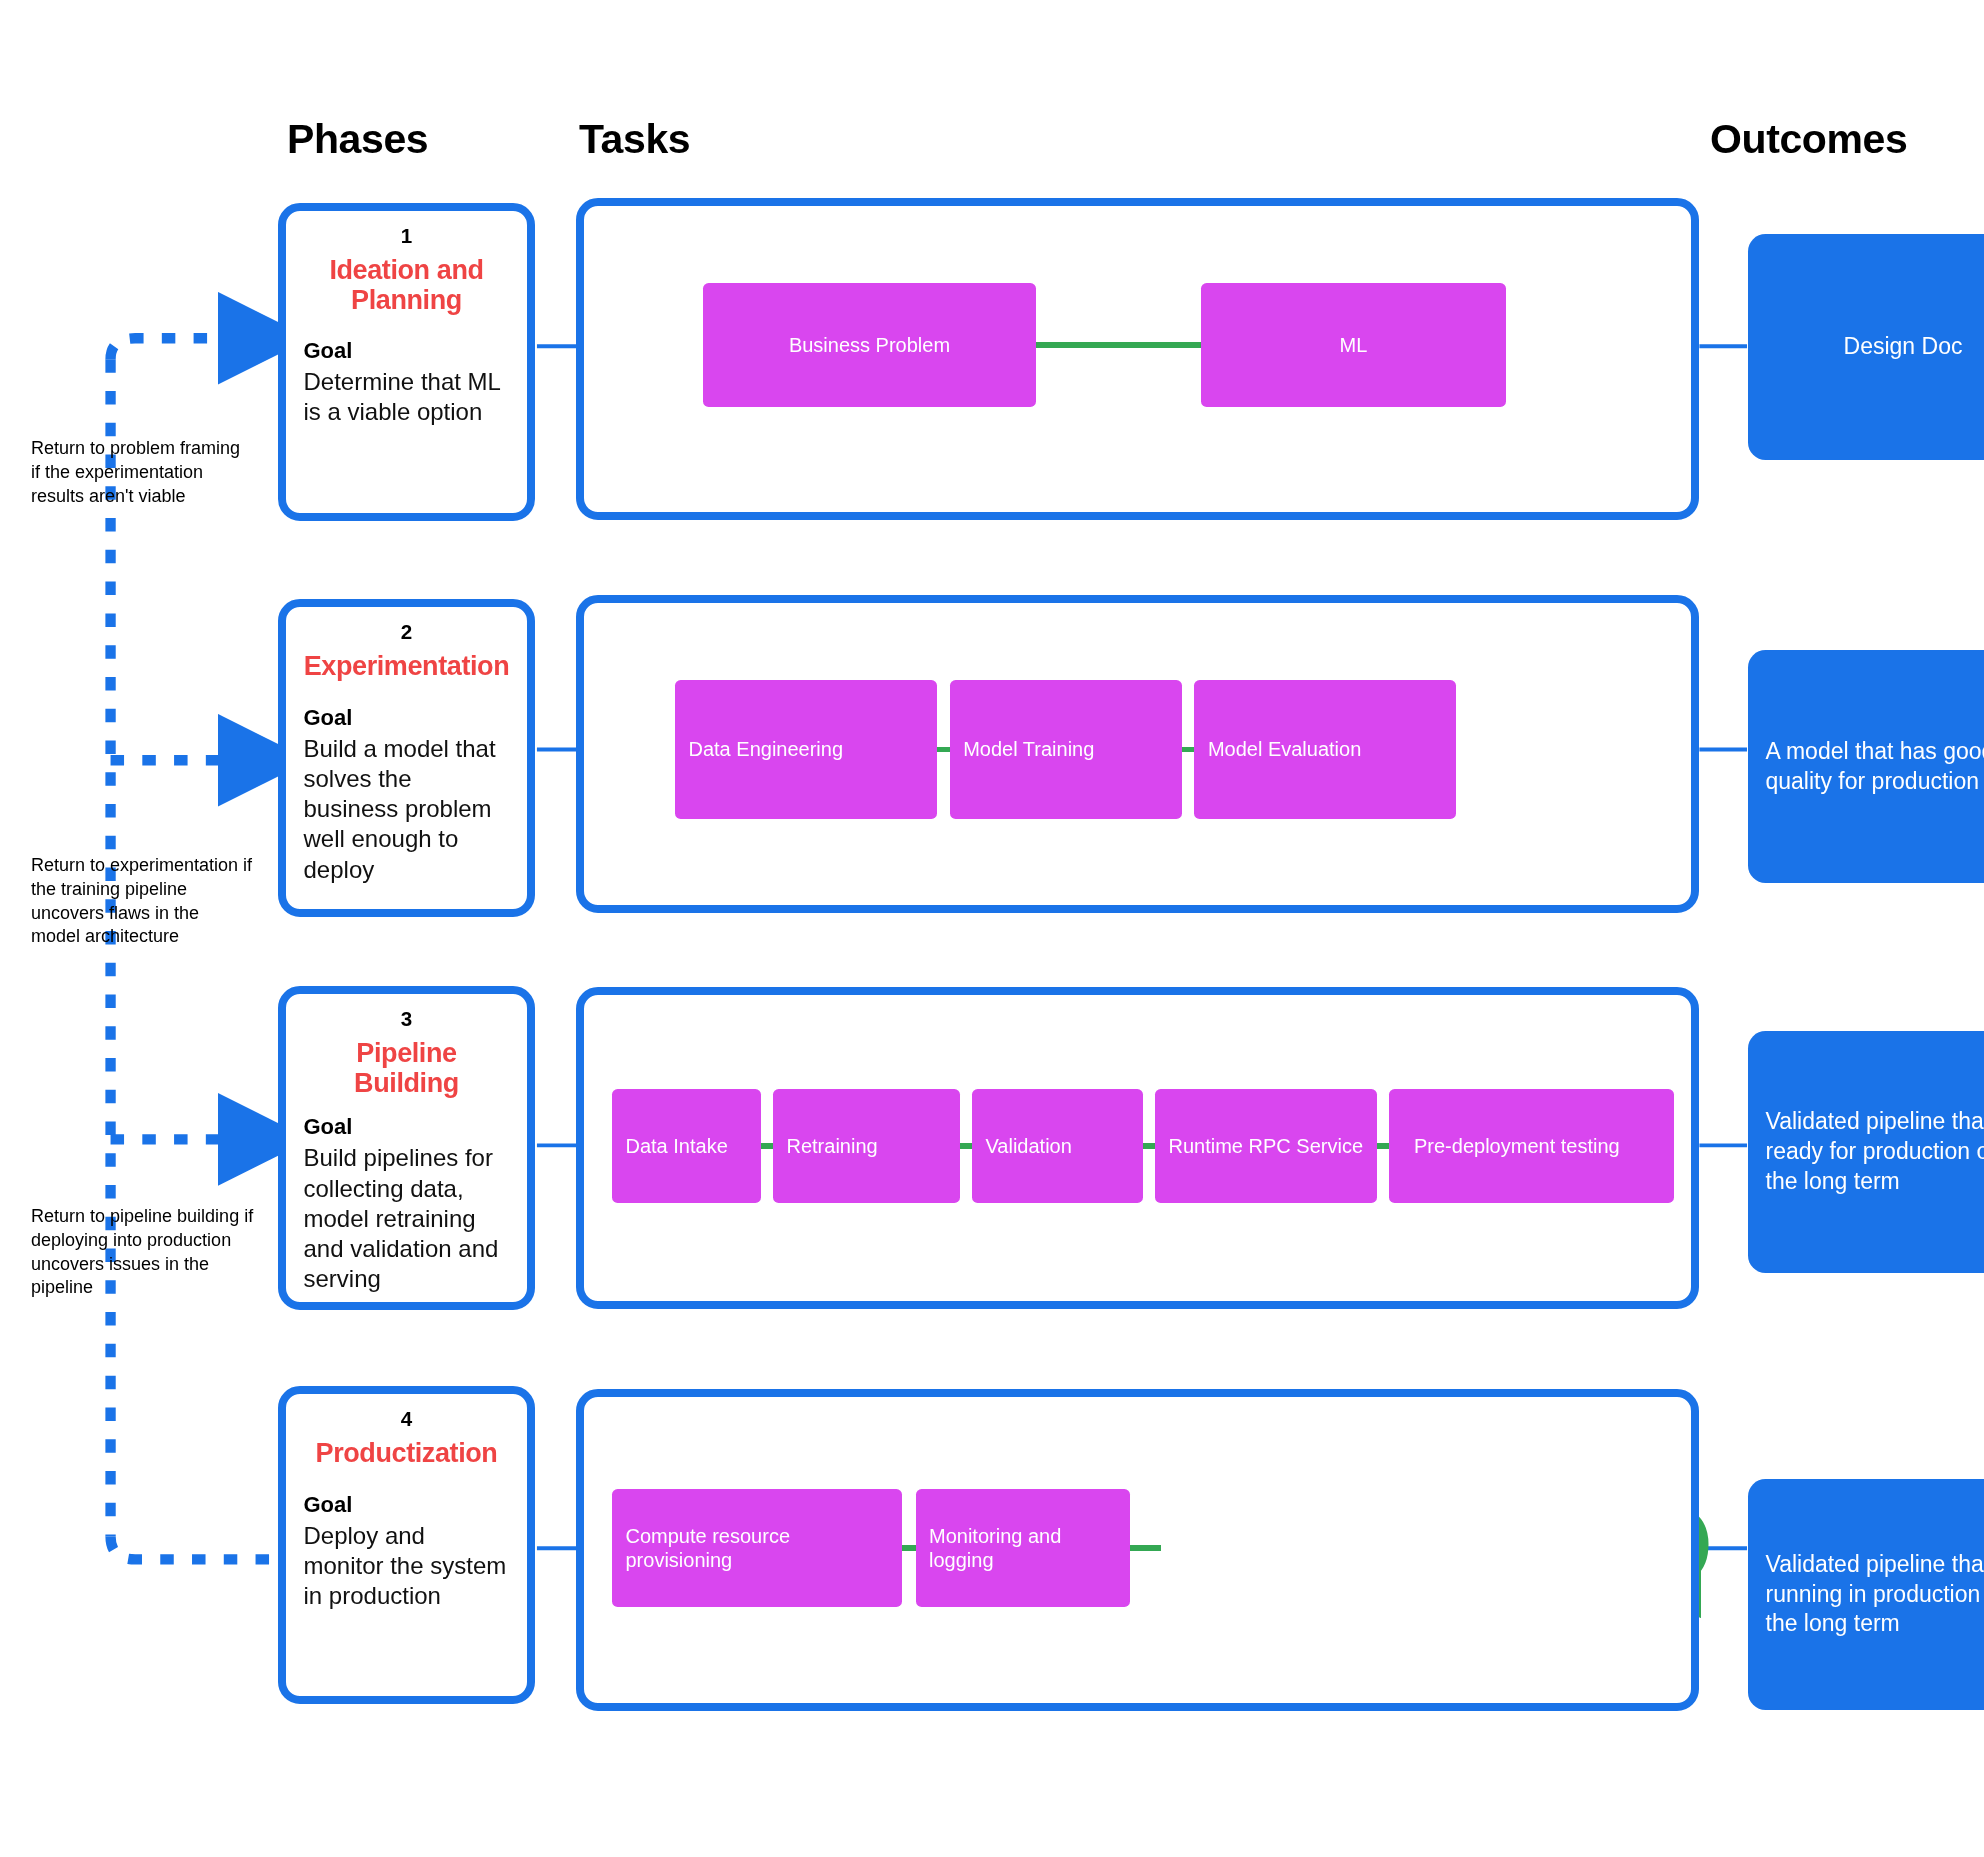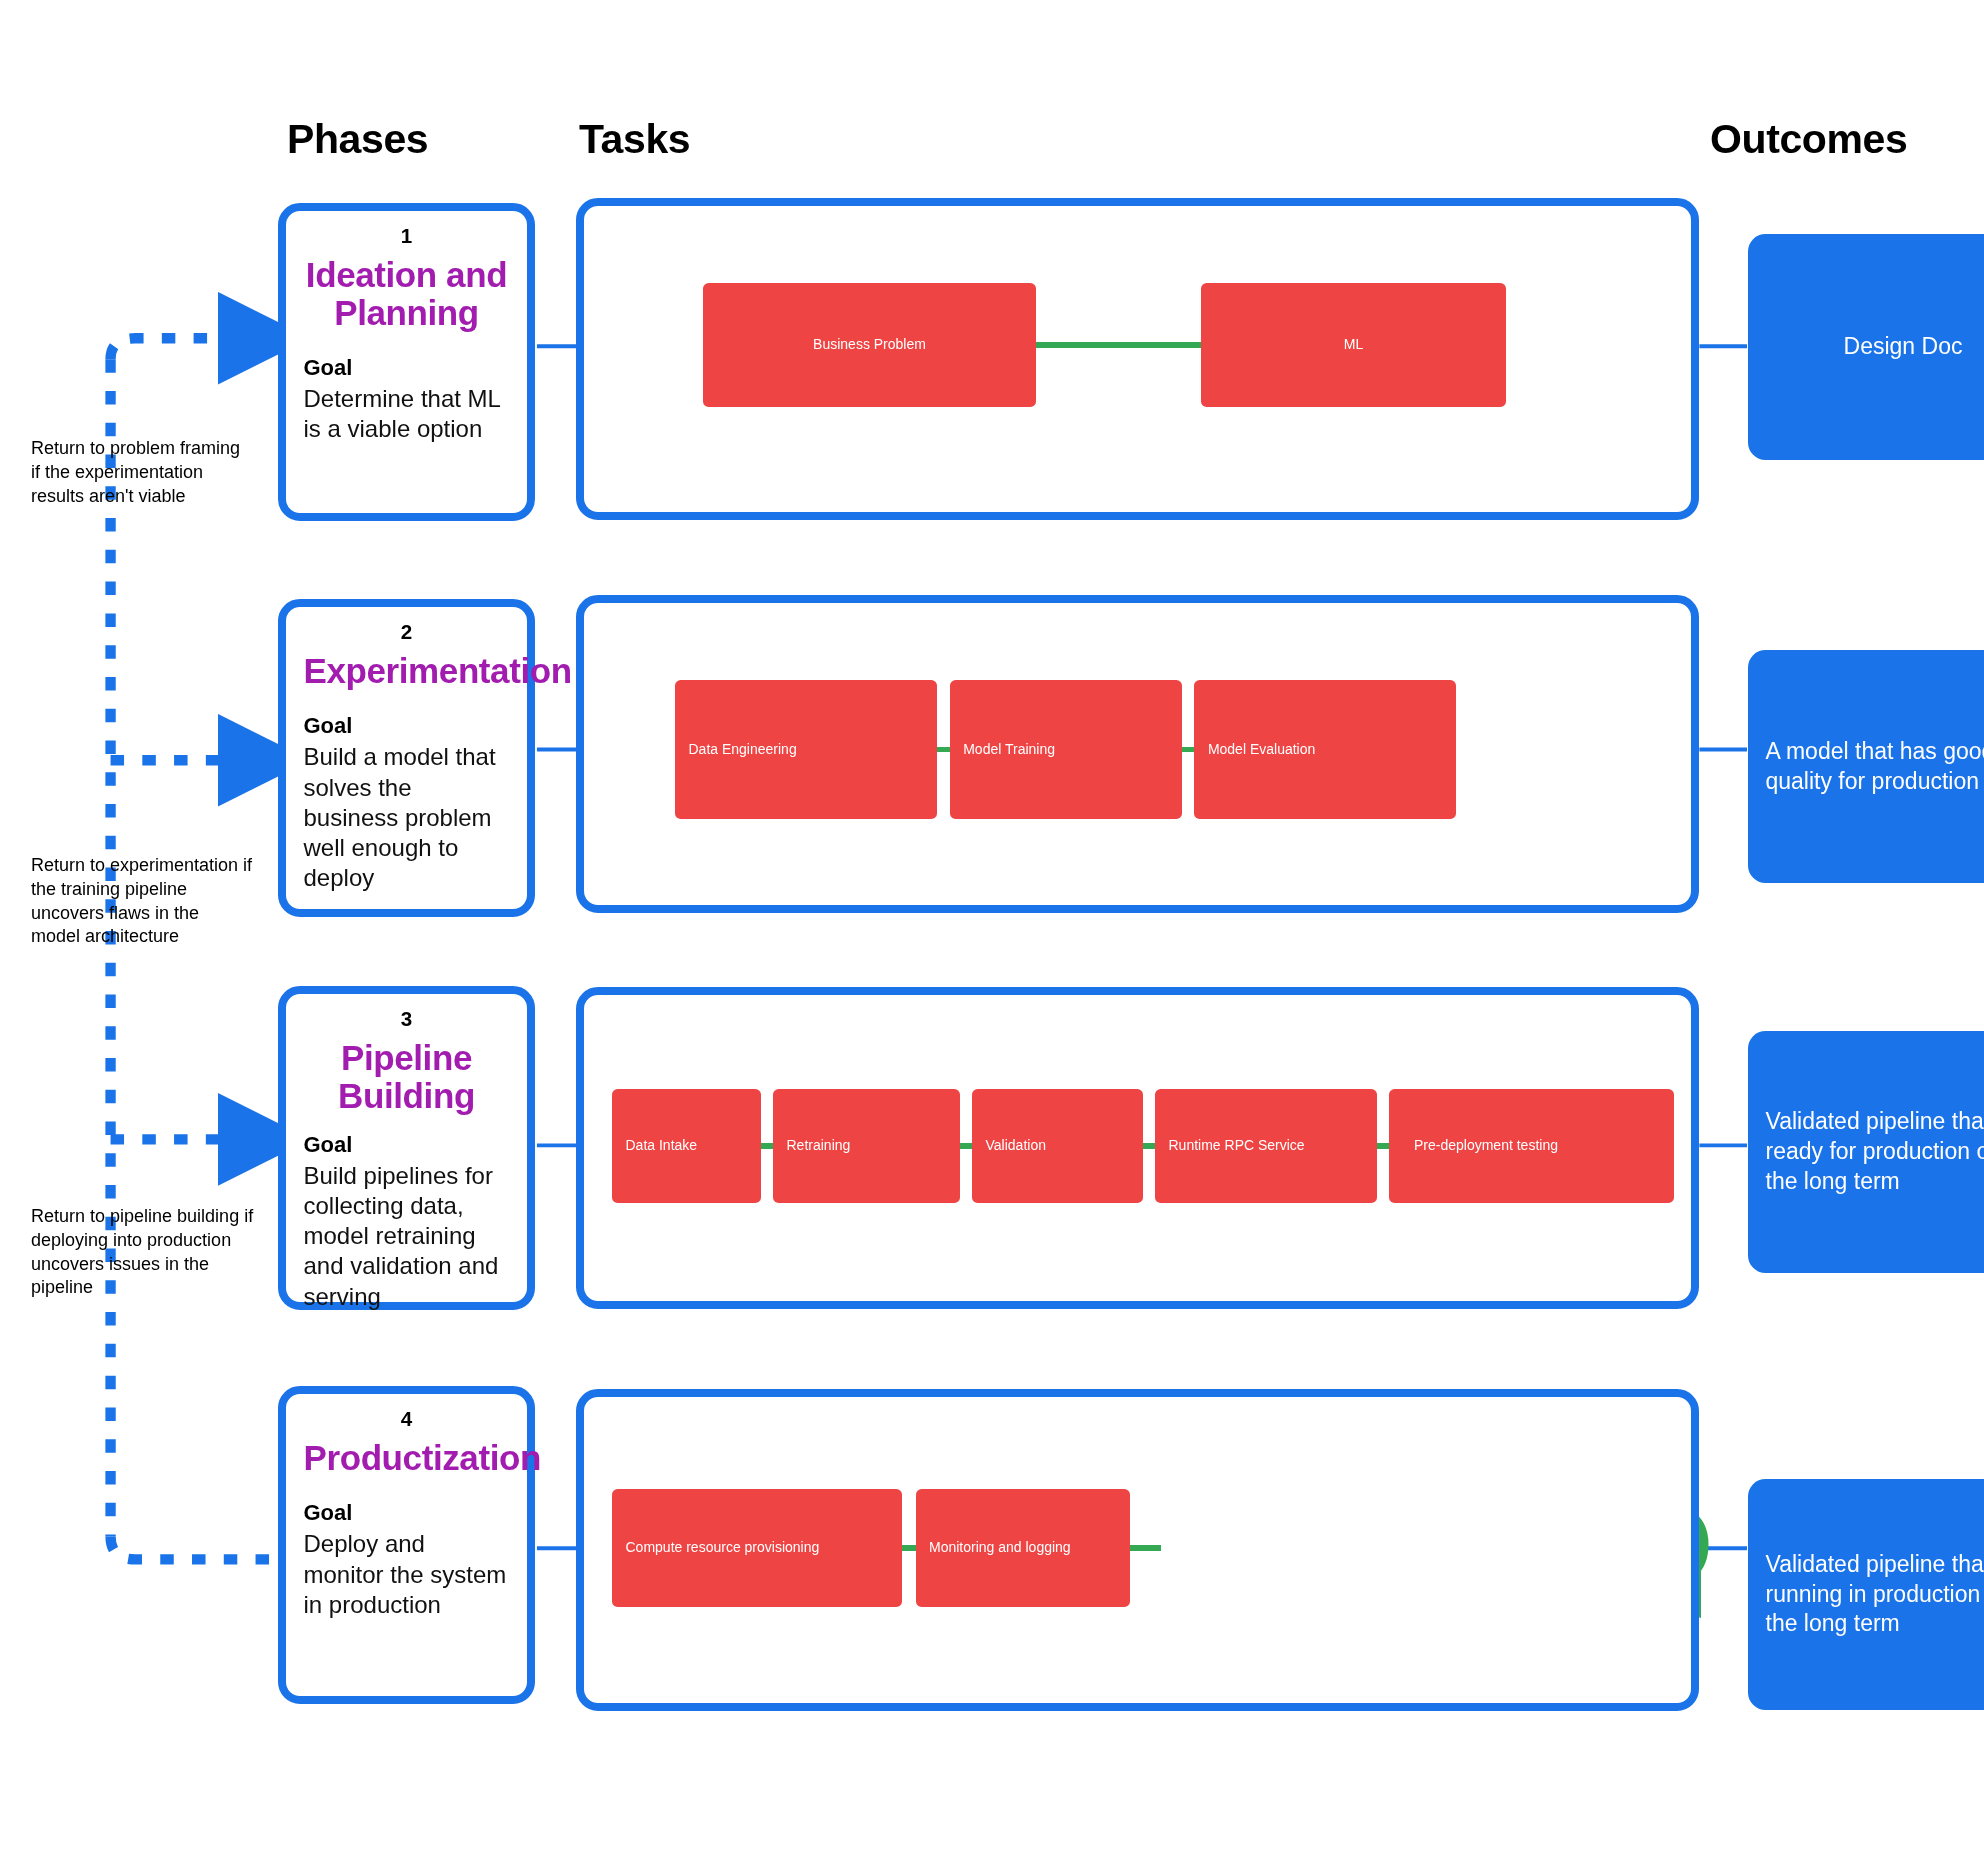--- a/index.html
+++ b/index.html
@@ -41,23 +41,23 @@
   .phase-num {
     text-align: center;
     font-size: 20.6px;
     font-weight: 700;
     color: #000;
     line-height: 1.05;
     margin-bottom: 10.3px;
   }
   .phase-title {
     text-align: center;
-    font-size: 35px;
-    font-weight: 700;
-    color: #a21caf;
+    font-size: 27px;
+    font-weight: 700;
+    color: #ef4444;
     line-height: 1.08;
     letter-spacing: -0.4px;
   }
   .goal-block { margin-top: 24px; }
   .goal-label {
     font-size: 22px;
     font-weight: 700;
     color: #000;
     line-height: 1.1;
     margin-bottom: 4px;
@@ -76,28 +76,28 @@
     border-radius: 22px;
     background: #ffffff;
   }
   .task-row {
     position: absolute;
     display: flex;
     align-items: center;
   }
   .task-box {
     box-sizing: border-box;
-    background: #ef4444;
+    background: #d946ef;
     color: #ffffff;
     border-radius: 5.6px;
     display: flex;
     align-items: center;
     justify-content: flex-start;
     padding: 0 13.5px;
-    font-size: 14px;
+    font-size: 20px;
     line-height: 1.22;
     font-weight: 400;
   }
   .task-box.center { justify-content: center; text-align: center; }
   .task-gap {
     position: relative;
     height: 5.6px;
     background: #34a853;
     flex: 0 0 auto;
   }

